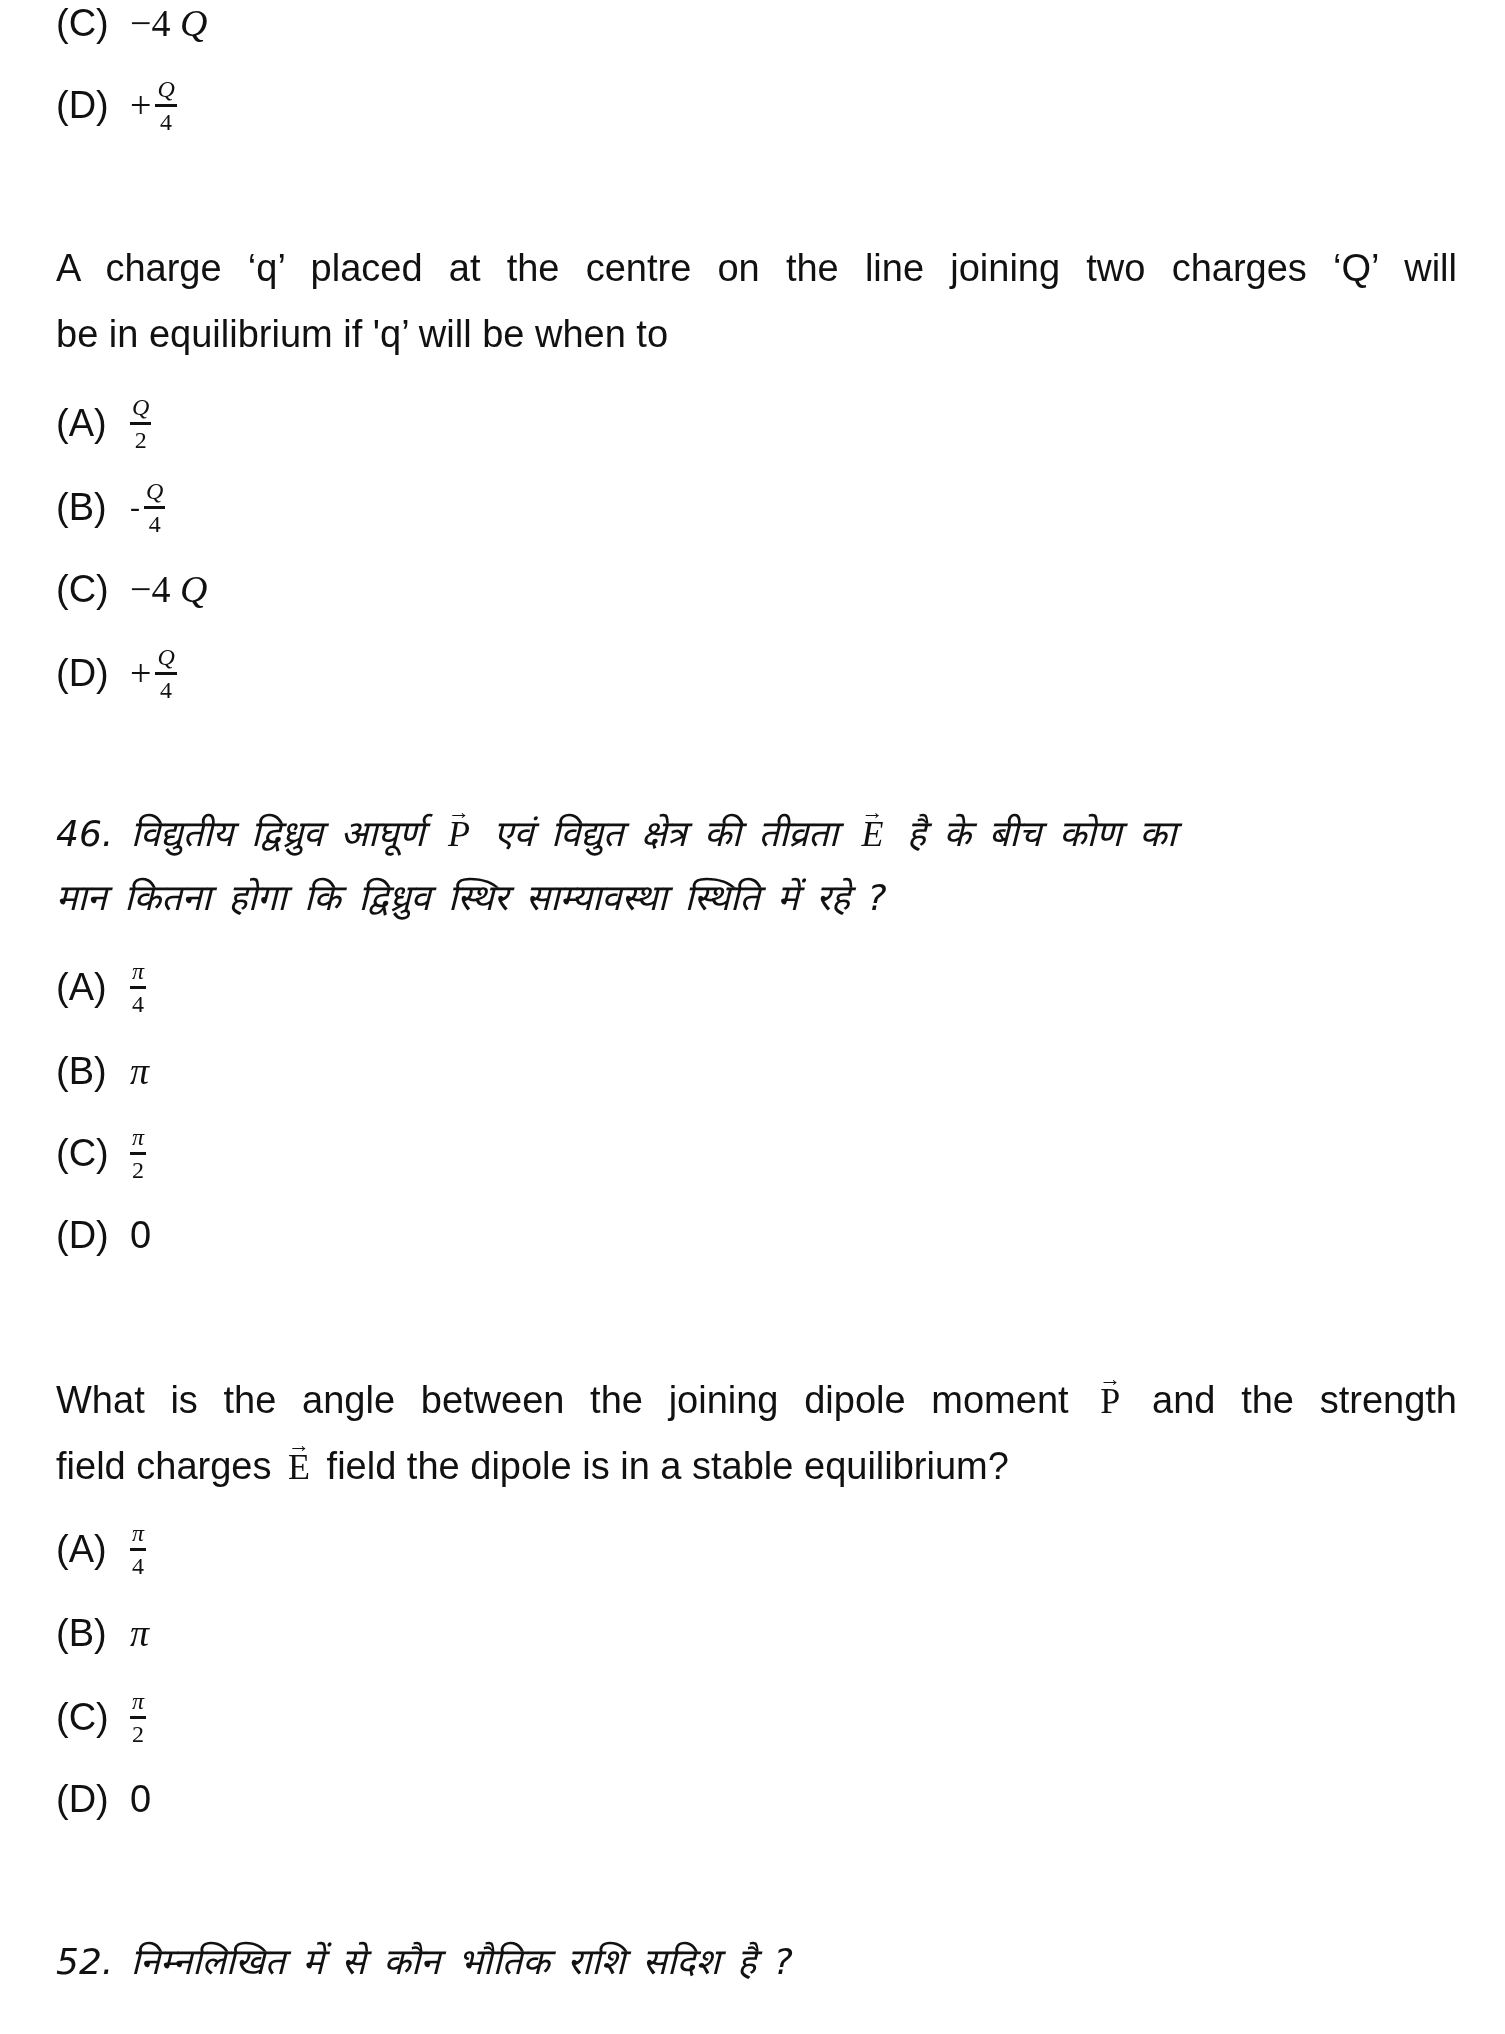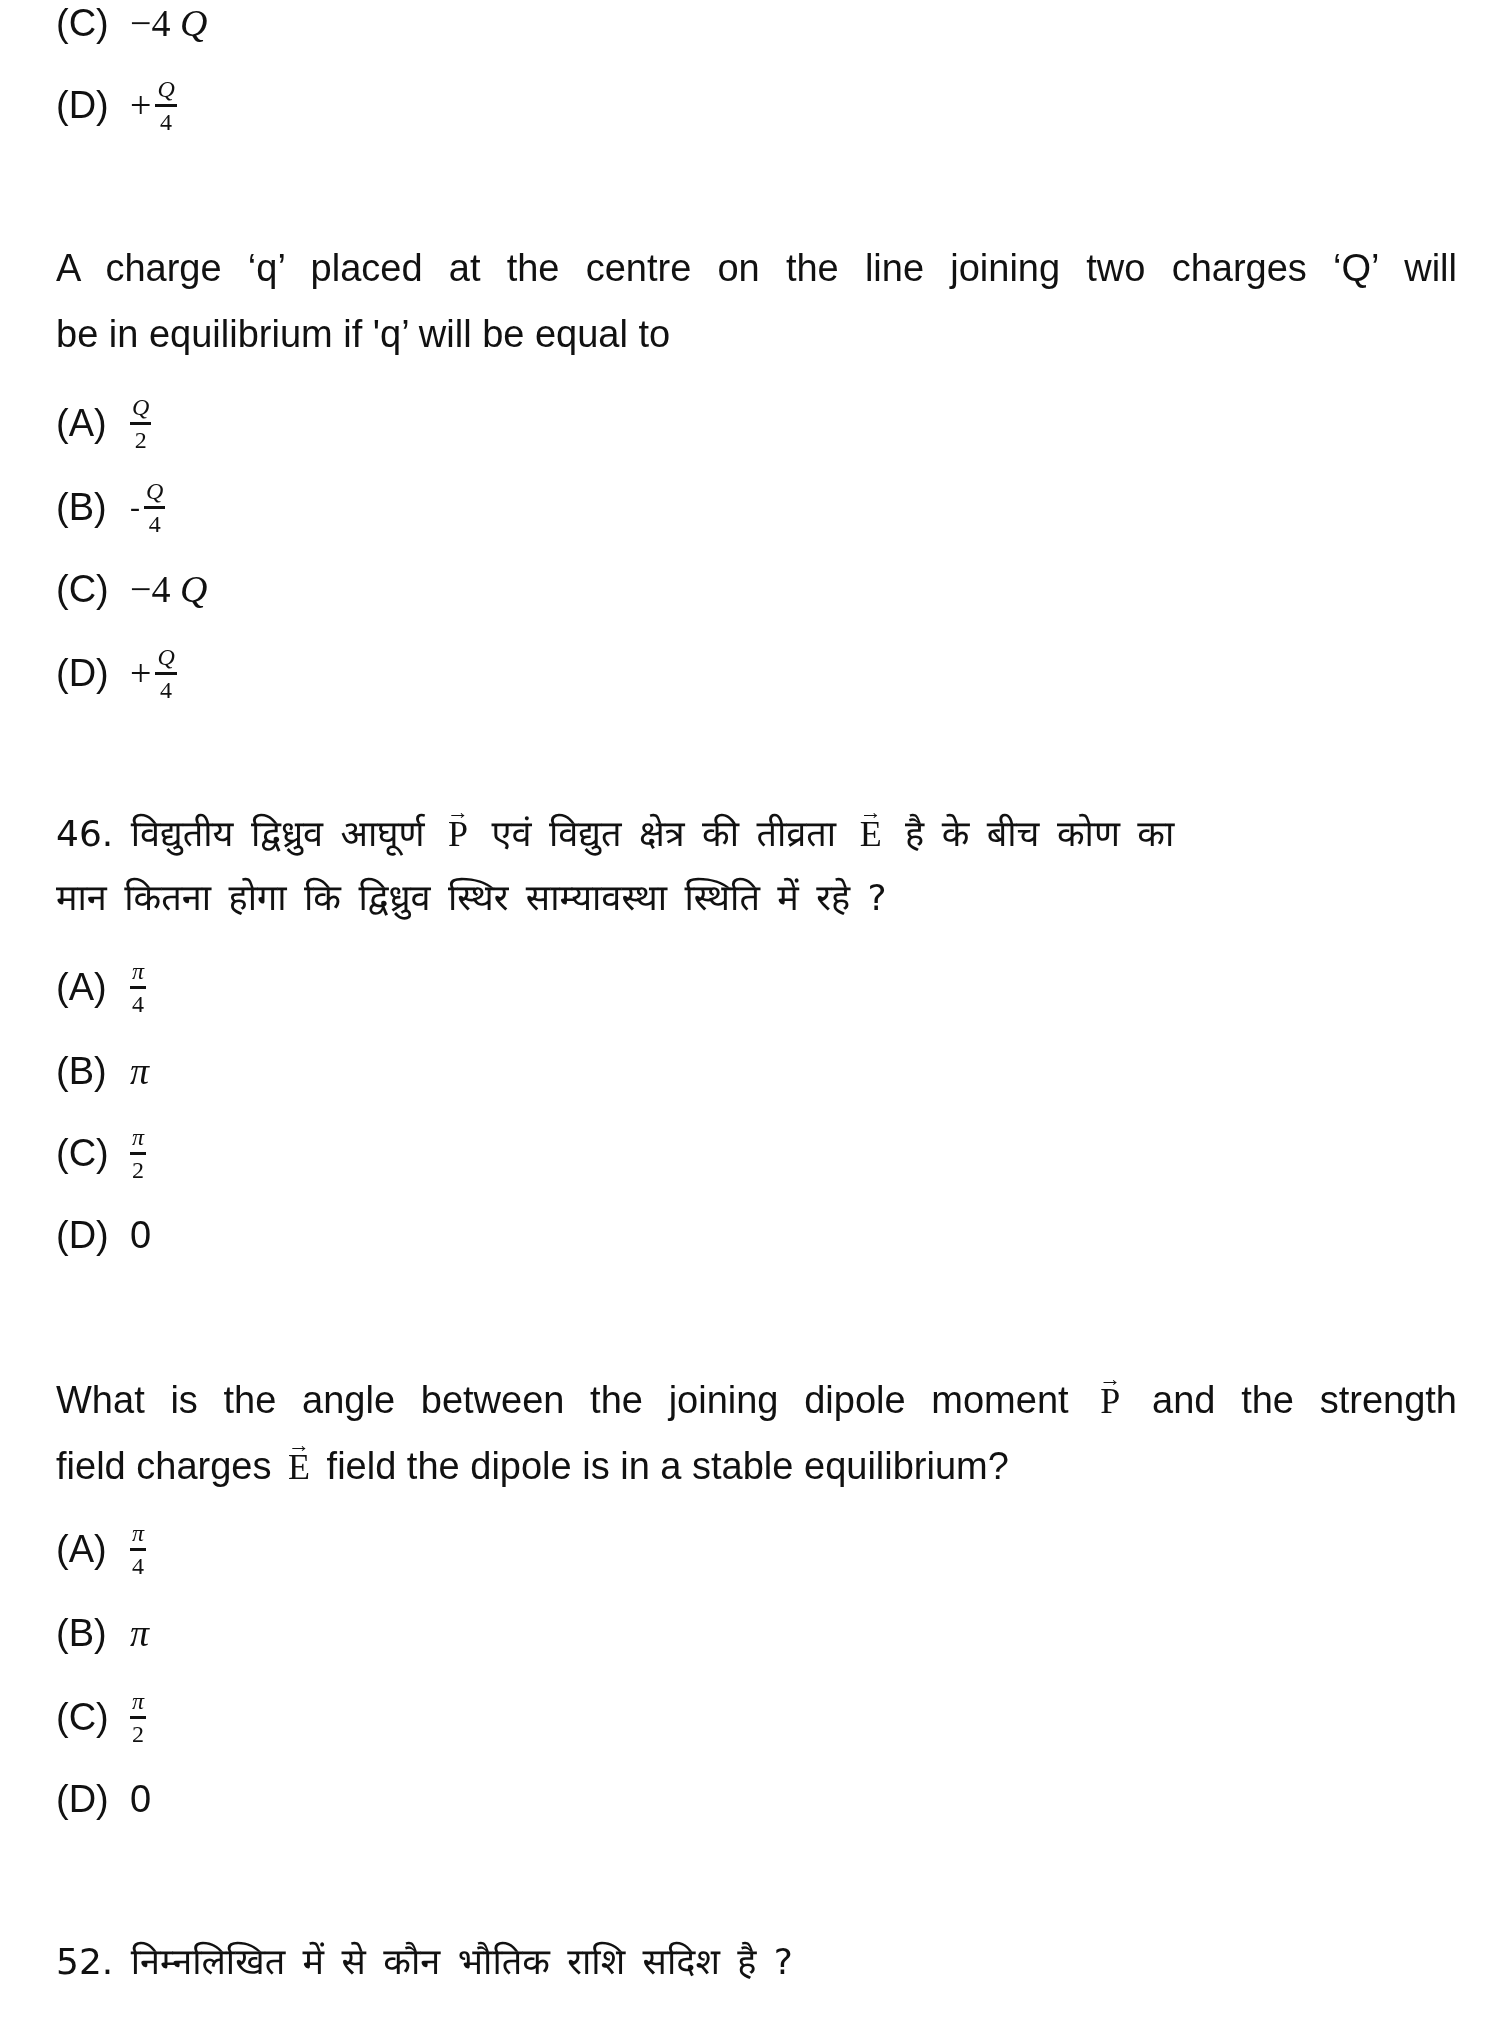--- a/index.html
+++ b/index.html
@@ -34,42 +34,42 @@
   .big { font-size: 38px; }
   .vec {
     position: relative; display: inline-block;
     font-family: "Liberation Serif", "DejaVu Serif", serif; font-size: 36px;
     margin: 0 6px;
   }
   .vec::before {
     content: "\2192"; position: absolute; left: 50%; top: -22px;
     transform: translateX(-50%); font-size: 22px;
   }
-  .hi { font-family: "DejaVu Sans", sans-serif; font-size: 36px; word-spacing: 6px; }
+  .hi { font-family: "DejaVu Sans", sans-serif; font-size: 36px; word-spacing: 6px; font-style: italic; }
 </style>
 </head>
 <body>
 
 <div class="opt" style="top:-12px">
   <span class="opt-label">(C)</span>
   <span class="math big">
     <span>−</span><span>4</span>&nbsp;<span class="ital">Q</span>
   </span>
 </div>
 <div class="opt" style="top:70px">
   <span class="opt-label">(D)</span>
   <span class="sign">+</span>
   <span class="frac">
     <span class="num">Q</span>
     <span class="den">4</span>
   </span>
 </div>
 
 <div class="line justify" style="top:246px">A charge ‘q’ placed at the centre on the line joining two charges ‘Q’ will</div>
-<div class="line" style="top:312px">be in equilibrium if 'q’ will be equal to</div>
+<div class="line" style="top:312px">be in equilibrium if 'q’ will be when to</div>
 
 <div class="opt" style="top:388px">
   <span class="opt-label">(A)</span>
   <span class="frac">
     <span class="num">Q</span>
     <span class="den">2</span>
   </span>
 </div>
 <div class="opt" style="top:472px">
   <span class="opt-label">(B)</span>

